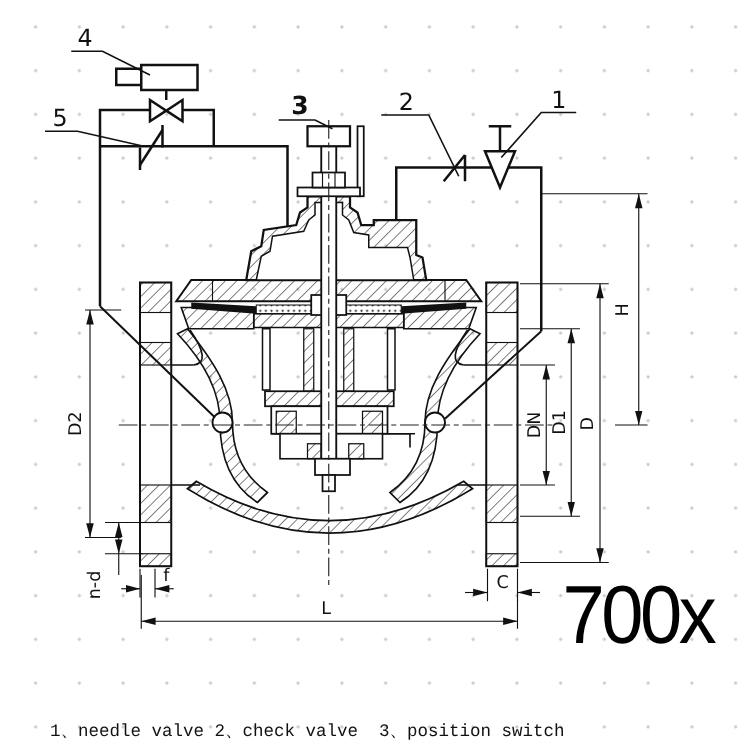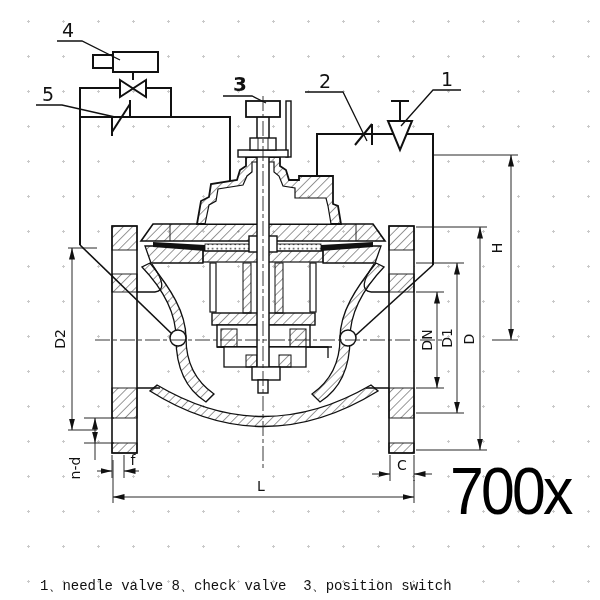--- a/index.html
+++ b/index.html
@@ -220,17 +220,17 @@
     <text class="callout" x="48" y="101" text-anchor="middle">5</text>
     <text class="callout bold" x="240" y="91" text-anchor="middle">3</text>
     <text class="callout" x="325" y="88" text-anchor="middle">2</text>
     <text class="callout" x="447" y="86" text-anchor="middle">1</text>
   </g>
 </svg>
 
   <div class="mag">700x</div>
 
   <div class="legend">
-    <div>1、needle valve 8、check valve  3、position switch</div>
+    <div>1、needle valve 2、check valve  3、position switch</div>
     
   </div>
 
 </div>
 
 </body></html>

